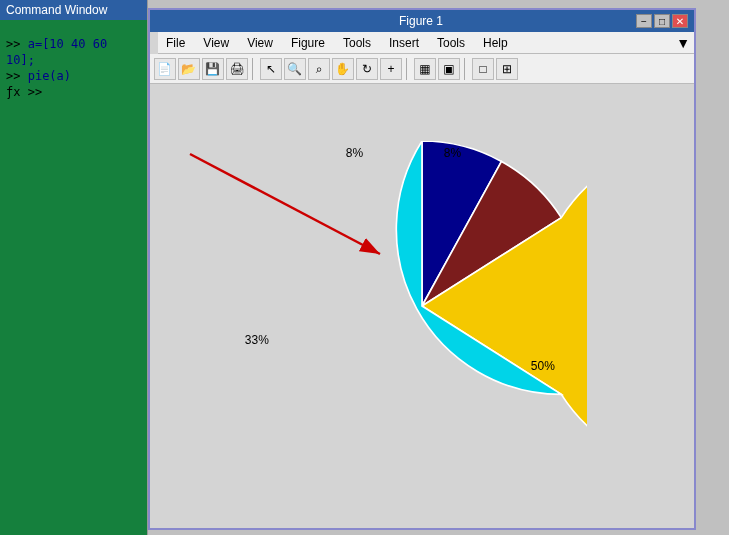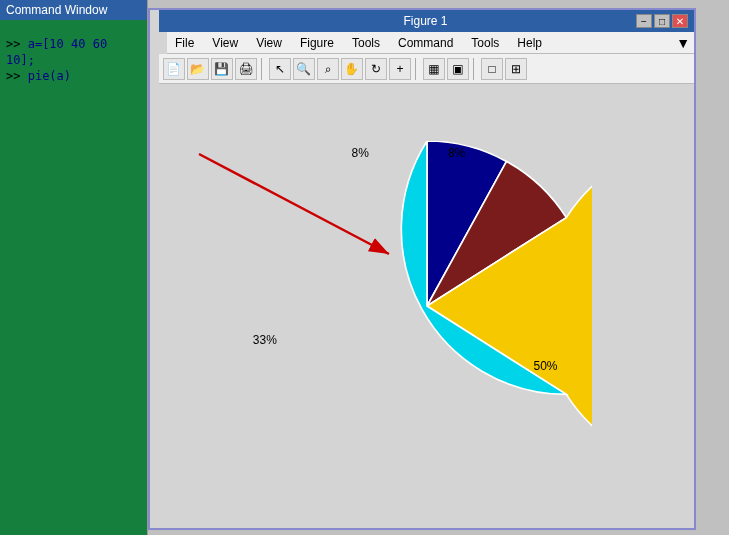--- a/index.html
+++ b/index.html
@@ -33,21 +33,20 @@
     .cmd-code { color: #00008b; }
 
     
     #figure-window {
       position: absolute;
       left: 148px; top: 8px;
       width: 548px;
       height: 522px;
       background: #d4d4d4;
       border: 2px solid #8888cc;
-      padding-left: 9px;
     }
     #figure-titlebar {
       background: #2c5fa3;
       color: white;
       display: flex;
       align-items: center;
       justify-content: space-between;
       padding: 2px 6px;
       height: 22px;
     }
@@ -148,20 +147,23 @@
 <div id="command-window">
   <div id="command-window-titlebar">
     <span>Command Window</span>
   </div>
   <div id="command-window-content">
     <div class="cmd-line">
       <span class="cmd-prompt">&gt;&gt; </span><span class="cmd-code">a=[10 40 60 10];</span>
     </div>
     <div class="cmd-line">
       <span class="cmd-prompt">&gt;&gt; </span><span class="cmd-code">pie(a)</span>
+    </div>
+    <div class="cmd-line">
+      <span class="cmd-prompt">ƒx &gt;&gt; </span>
     </div>
   </div>
 </div>
 
 <div id="figure-window">
 
   <div id="figure-titlebar">
     <div style="width:50px;display:flex;gap:2px;"></div>
     <div id="figure-title">Figure 1</div>
     <div id="window-controls">
@@ -170,21 +172,21 @@
       <div class="win-btn close">✕</div>
     </div>
   </div>
 
   <div id="menu-bar">
     <span class="menu-item">File</span>
     <span class="menu-item">View</span>
     <span class="menu-item">View</span>
     <span class="menu-item">Figure</span>
     <span class="menu-item">Tools</span>
-    <span class="menu-item">Command</span>
+    <span class="menu-item">Insert</span>
     <span class="menu-item">Tools</span>
     <span class="menu-item">Help</span>
     <span style="margin-left:auto; font-size:14px;">▼</span>
   </div>
 
   <div id="toolbar">
     <div class="tb-btn">📄</div>
     <div class="tb-btn">📂</div>
     <div class="tb-btn">💾</div>
     <div class="tb-btn">🖨</div>

